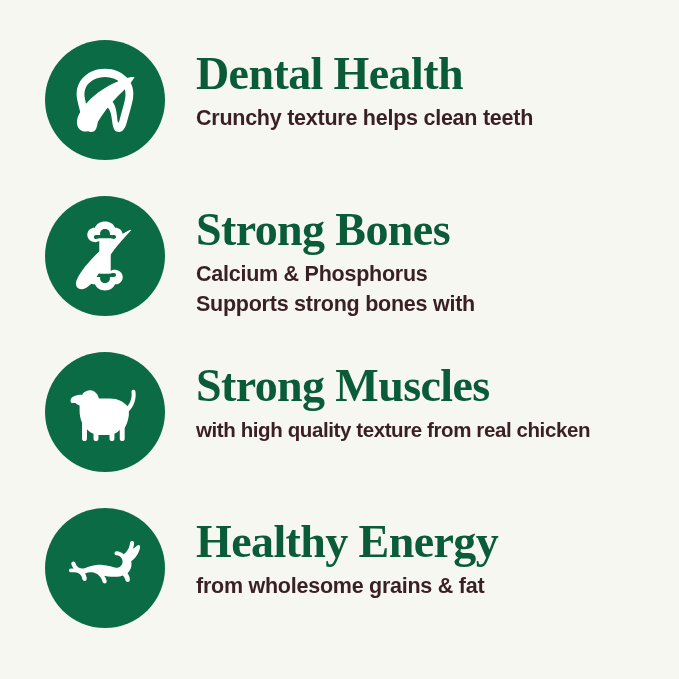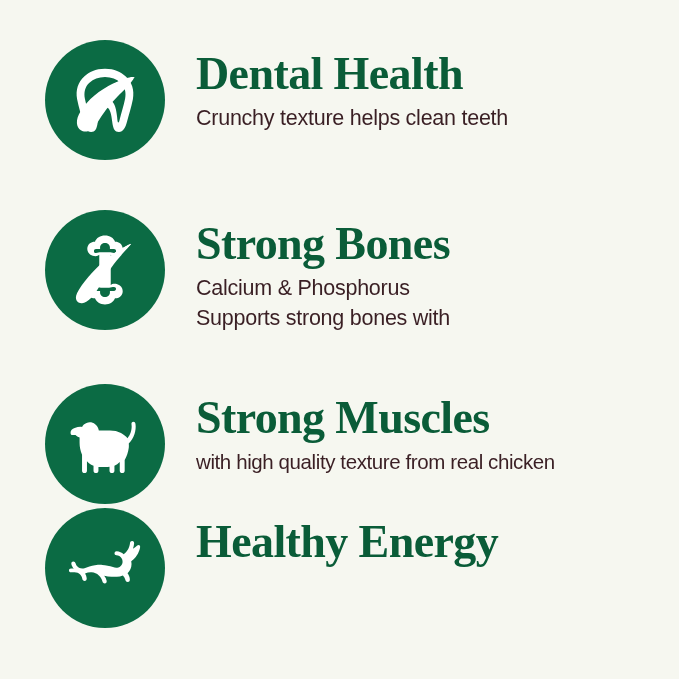--- a/index.html
+++ b/index.html
@@ -27,22 +27,22 @@
   .benefit-row {
     position: absolute;
     left: 0;
     width: 679px;
     display: flex;
     align-items: flex-start;
   }
 
   
   .benefit-row.row-0 { top: 40px; }
-  .benefit-row.row-1 { top: 210px; }
-  .benefit-row.row-2 { top: 352px; margin-top: 32px; }
+  .benefit-row.row-1 { top: 196px; }
+  .benefit-row.row-2 { top: 352px; }
   .benefit-row.row-3 { top: 508px; justify-content: center; }
 
   .icon-badge {
     flex: 0 0 auto;
     width: 120px;
     height: 120px;
     margin-left: 45px;
     border-radius: 50%;
     background: #0b6b44;
     display: flex;
@@ -68,21 +68,21 @@
     font-size: 46px;
     line-height: 50px;
     letter-spacing: -0.6px;
     color: #0a5c38;
     margin-top: 9px;
     white-space: nowrap;
   }
 
   .benefit-desc {
     font-family: "Liberation Sans", sans-serif;
-    font-weight: normal;
+    font-weight: bold;
     font-size: 21.5px;
     line-height: 30px;
     letter-spacing: -0.25px;
     color: #3a1f24;
     margin-top: 4px;
   }
 
   .benefit-desc .desc-line {
     display: block;
     white-space: nowrap;
@@ -162,16 +162,19 @@
     <div class="icon-badge">
       <svg viewBox="0 0 100 100" aria-hidden="true">
         <g fill="#ffffff">
 
           <path d="M92 28 C91 31 89.5 34 87.5 36.5 C86 38.5 84 40.3 82 41.8 C82.5 44 82.5 46.3 82 48.5 C81.3 51.5 79.8 54.3 77.5 56.5 C79 58.5 80 60.8 80.3 63.3 C80.6 65.5 79.5 67 77.8 67 C76.2 67 75.2 66 74.8 64.3 C74.3 62.3 73.3 60.5 71.8 59 C69.5 60 67 60.6 64.5 60.6 L58 60.6 C55 60.6 52 60.2 49 59.5 C50.5 61.3 51.5 63.3 52 65.5 C52.4 67.3 51.4 68.8 49.7 68.8 C48.2 68.8 47.2 67.8 46.8 66.2 C46.2 63.5 44.7 61 42.5 59 C40 56.8 37 55.5 33.8 55.3 C31 55.1 28.2 55.6 25.7 56.8 C26.8 58.5 27.5 60.5 27.7 62.5 C27.9 64.3 26.8 65.8 25.1 65.8 C23.6 65.8 22.6 64.8 22.3 63.2 C22 61.2 21.1 59.4 19.7 58 C17.8 56.2 15.2 55.2 12.5 55.3 L8.5 55.3 C7 55.3 6 54.3 6 53 C6 51.7 7 50.7 8.5 50.7 L12 50.7 C10.5 49.2 9.5 47.3 9 45.3 C8.6 43.6 9.7 42.2 11.3 42.2 C12.8 42.2 13.8 43.1 14.2 44.6 C14.8 46.8 16.2 48.6 18.2 49.6 C20.3 50.7 22.8 50.9 25 50.2 L31 48.3 C36 46.7 41.3 46 46.5 46.2 C51 46.4 55.5 47.3 59.7 48.9 C62 49.8 64.3 50 66.3 49.3 C68.5 48.6 70.2 47 71 44.8 C71.8 42.5 71.5 40 70.2 38 C68.8 35.8 66.5 34.5 64 34.4 C62.5 34.3 61.5 33.3 61.6 31.9 C61.7 30.5 62.8 29.5 64.3 29.6 C67.5 29.8 70.5 31.1 72.8 33.3 C74.8 31.8 76.5 30 77.8 27.8 C79.3 25.3 80.2 22.5 80.5 19.6 C80.7 18 81.8 17 83.3 17.2 C84.8 17.4 85.7 18.5 85.5 20.1 C85.3 22.3 84.8 24.4 84 26.4 C86 25.5 87.8 24.2 89.3 22.6 C90.4 21.4 92 21.6 92.6 23 C93.1 24.2 92.8 26 92 28 Z"></path>
         </g>
       </svg>
     </div>
     <div class="benefit-text">
       <div class="benefit-title">Healthy Energy</div>
+      <div class="benefit-desc">
+        <span class="desc-line">from wholesome grains &amp; fat</span>
+      </div>
     </div>
   </div>
 
 </div>
 
 </body></html>

